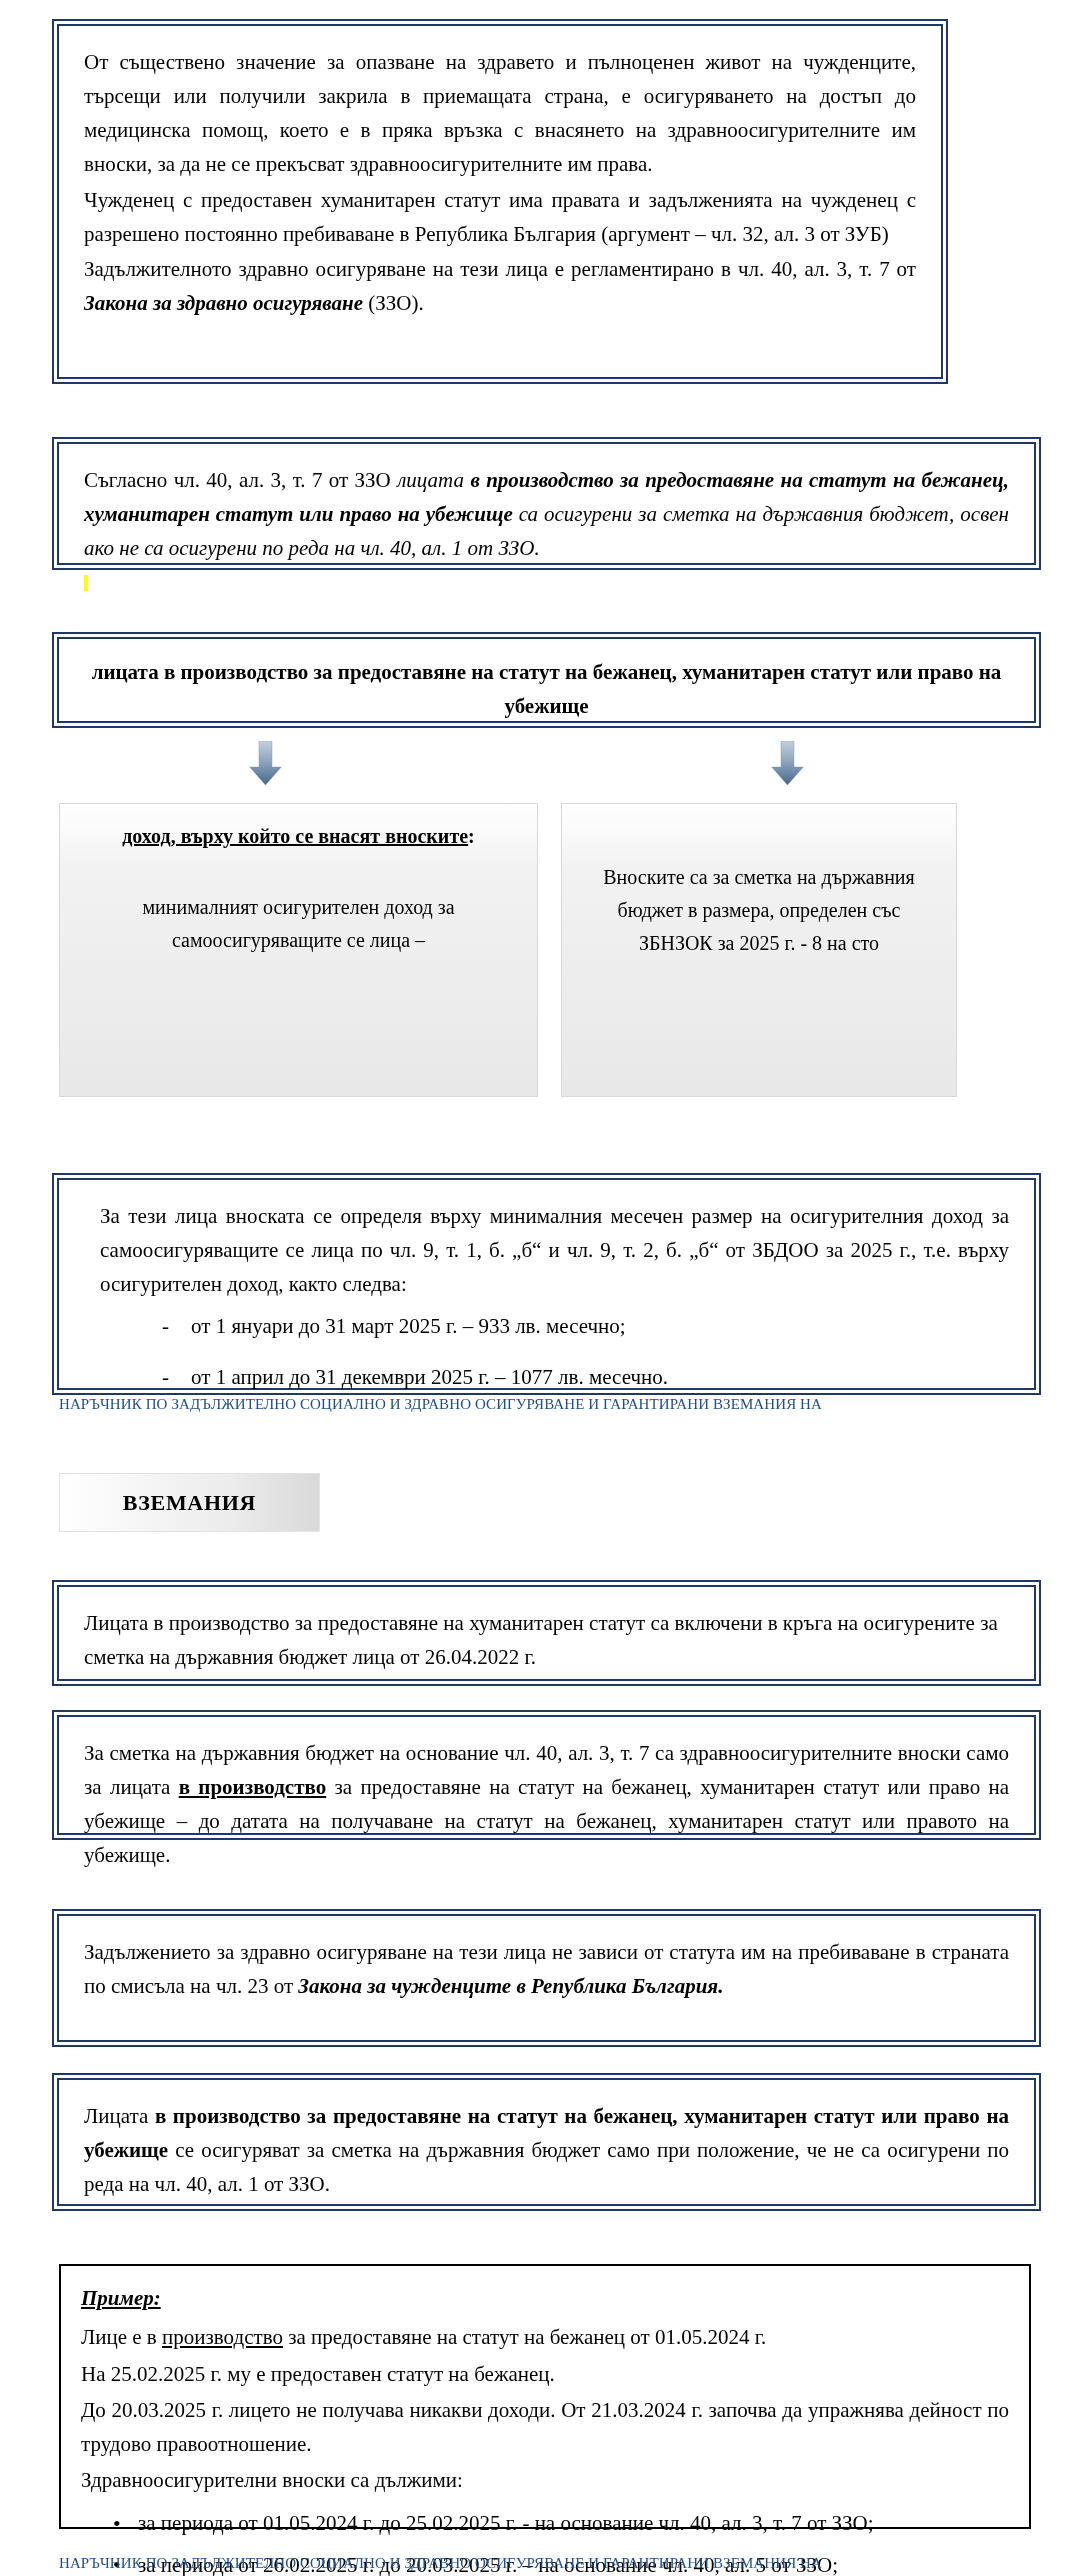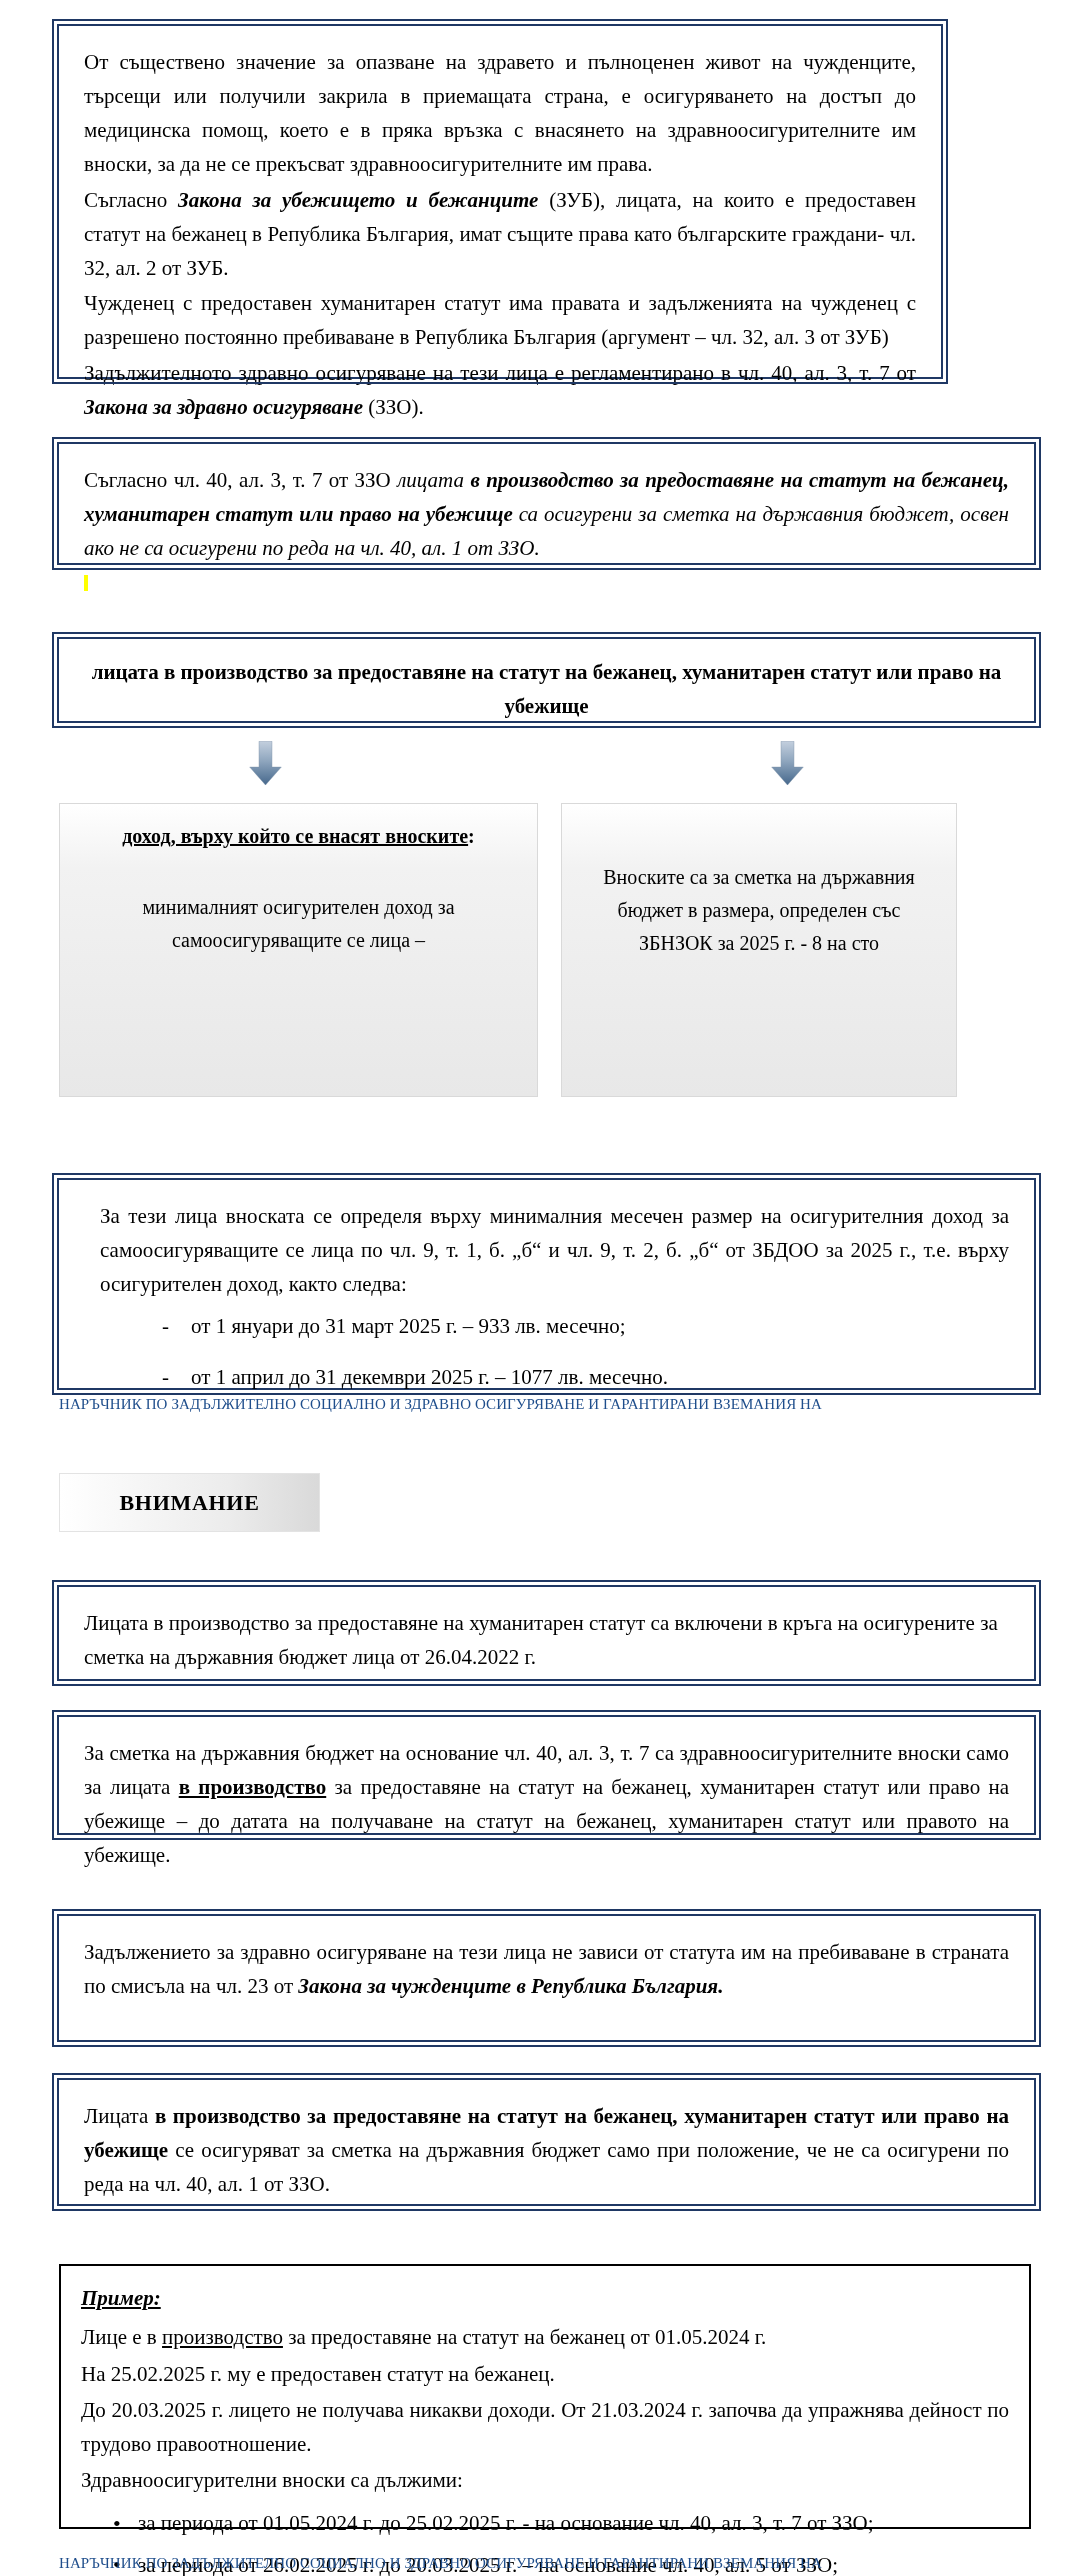--- a/index.html
+++ b/index.html
@@ -147,21 +147,20 @@
   .ex-title { margin: 0 0 5.8px 0; }
 </style>
 </head>
 <body>
 
 <div class="page">
 
   <div class="navy-box" style="left:57px; top:24px; width:886px; height:355px;">
     <div class="inner">
       <p style="margin:0 0 1.5px 0;">От съществено значение за опазване на здравето и пълноценен живот на чужденците, търсещи или получили закрила в приемащата страна, е осигуряването на достъп до медицинска помощ, което е в пряка връзка с внасянето на здравноосигурителните им вноски, за да не се прекъсват здравноосигурителните им права.</p>
-      <p style="margin:0 0 1.5px 0;"><span>Съгласно </span><span class="bi">Закона за убежището и бежанците</span><span> (ЗУБ), лицата, на които е предоставен статут на бежанец в Република България, имат същите права като българските граждани- чл. 32, ал. 2 от ЗУБ.</span></p>
       <p style="margin:0 0 1.5px 0;">Чужденец с предоставен хуманитарен статут има правата и задълженията на чужденец с разрешено постоянно пребиваване в Република България (аргумент – чл. 32, ал. 3 от ЗУБ)</p>
       <p style="margin:0;"><span>Задължителното здравно осигуряване на тези лица е регламентирано в чл. 40, ал. 3, т. 7 от </span><span class="bi">Закона за здравно осигуряване</span><span> (ЗЗО).</span></p>
     </div>
   </div>
 
   <div class="navy-box" style="left:57px; top:442px; width:979px; height:123px;">
     <div class="inner" style="padding-bottom:5.8px;">
       <p style="margin:0;"><span>Съгласно чл. 40, ал. 3, т. 7 от ЗЗО </span><span class="i">лицата</span><span> </span><span class="bi">в производство за предоставяне на статут на бежанец, хуманитарен статут или право на убежище</span><span class="i"> са осигурени за сметка на държавния бюджет, освен ако не са осигурени по реда на чл. 40, ал. 1 от ЗЗО.</span></p>
       <span class="hl-caret"></span>
     </div>
@@ -218,21 +217,21 @@
       <ul class="dash-list">
         <li>от 1 януари до 31 март 2025 г. – 933 лв. месечно;</li>
         <li>от 1 април до 31 декември 2025 г. – 1077 лв. месечно.</li>
       </ul>
     </div>
   </div>
 
   <div class="running-head" style="left:59px; top:1396px;">НАРЪЧНИК ПО ЗАДЪЛЖИТЕЛНО СОЦИАЛНО И ЗДРАВНО ОСИГУРЯВАНЕ И ГАРАНТИРАНИ ВЗЕМАНИЯ НА</div>
 
   <div class="attention-chip" style="left:59px; top:1473px; width:261px; height:59px;">
-    <span>ВНИМАНИЕ</span>
+    <span>ВЗЕМАНИЯ</span>
   </div>
 
   <div class="navy-box" style="left:57px; top:1585px; width:979px; height:96px;">
     <div class="inner" style="text-align:left;">
       <p style="margin:0;">Лицата в производство за предоставяне на хуманитарен статут са включени в кръга на осигурените за сметка на държавния бюджет лица от 26.04.2022 г.</p>
     </div>
   </div>
 
   <div class="navy-box" style="left:57px; top:1715px; width:979px; height:120px;">
     <div class="inner">

